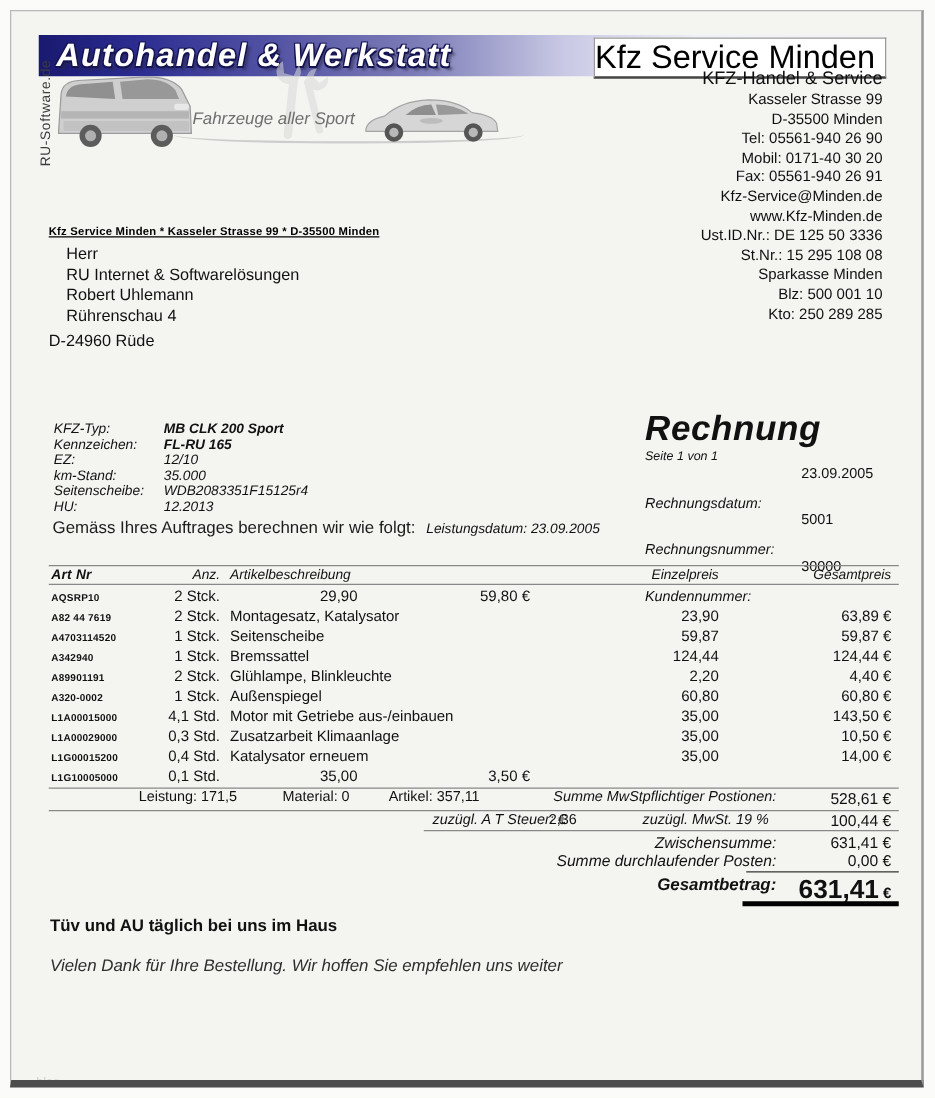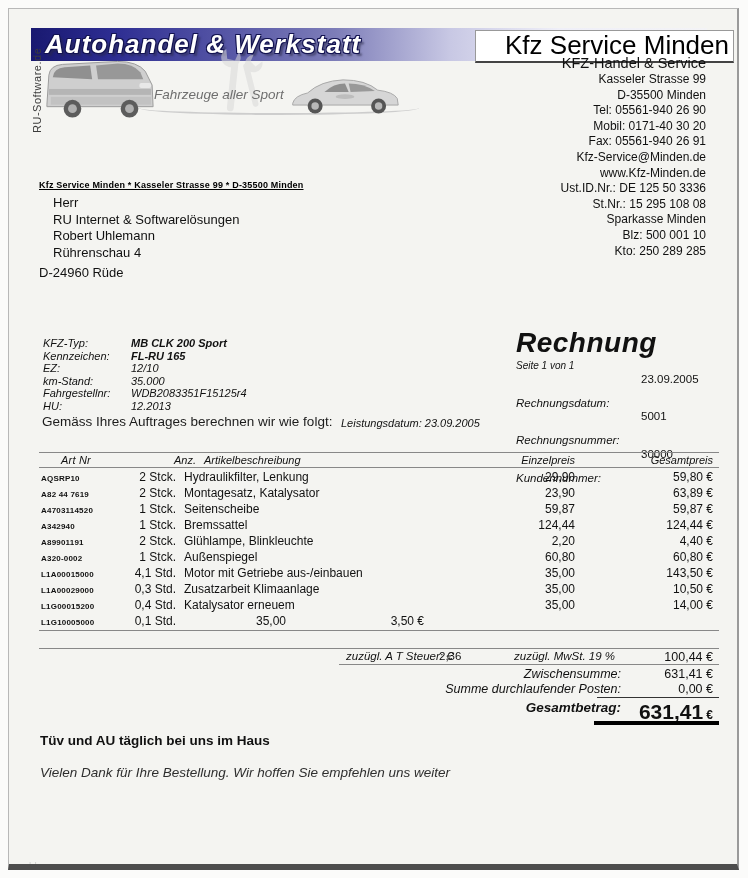--- a/index.html
+++ b/index.html
@@ -8,23 +8,23 @@
   .page{position:absolute;left:8px;top:8px;width:731px;height:862px;box-sizing:border-box;
         background:#f4f4f1;border:1px solid #b8b8b8;border-right:2px solid #9a9a9a;
         border-bottom:6px solid #4d4d4d;overflow:hidden;}
 
   
   .band{position:absolute;left:22px;top:19px;width:676px;height:33px;
         background:linear-gradient(90deg,#191970 0%,#2d2d92 12%,#7d7db8 45%,#c8c8e4 62%,#efeff8 78%,#f3f3f6 100%);}
   .band-title{position:absolute;left:36px;top:20px;font-size:26px;font-weight:bold;font-style:italic;
         color:#fff;letter-spacing:1px;white-space:nowrap;
         text-shadow:-1px -1px 0 #141452,1px -1px 0 #141452,-1px 1px 0 #141452,1px 1px 0 #141452,3px 3px 2px rgba(40,40,70,.55);}
-  .kfz-box{position:absolute;left:466px;top:21px;width:259px;height:33px;box-sizing:border-box;
+  .kfz-box{position:absolute;left:466px;top:21px;width:234px;height:33px;box-sizing:border-box;
         background:#fff;border:1px solid #999;border-bottom:2px solid #444;
-        text-align:right;padding-right:4px;font-size:26px;line-height:29px;color:#000;white-space:nowrap;}
+        text-align:left;padding-right:4px;font-size:26px;line-height:29px;color:#000;white-space:nowrap;}
   .watermark{position:absolute;left:22px;top:30px;height:94px;writing-mode:vertical-rl;
         transform:rotate(180deg);font-size:11px;color:#3c3c3c;letter-spacing:.5px;}
   .van-svg{position:absolute;left:32px;top:46px;width:118px;height:66px;}
   .wrench-svg{position:absolute;left:186px;top:36px;width:82px;height:78px;opacity:.55;}
   .car-svg{position:absolute;left:280px;top:54px;width:112px;height:58px;}
   .tagline{position:absolute;left:145px;top:78px;font-size:13.5px;font-style:italic;color:#6e6e6e;white-space:nowrap;}
   .swoosh{position:absolute;left:130px;top:92px;width:280px;height:12px;
         border-bottom:2px solid #cdcdcd;border-radius:50%;}
 
   
@@ -50,21 +50,21 @@
   .inv-row{display:flex;}
   .inv-label{font-style:italic;width:125px;margin-top:24px;}
   .intro{position:absolute;left:33px;top:405px;font-size:13.5px;color:#1c1c1c;}
 
   
   .t-line{position:absolute;left:30px;width:680px;border-top:1px solid #888;height:0;}
   .t-header{position:absolute;left:30px;top:445px;width:680px;display:flex;font-size:11px;font-style:italic;}
   .t-rows{position:absolute;left:30px;top:460px;width:680px;}
   .t-row{display:flex;height:16px;align-items:baseline;line-height:16px;}
   .c-art{width:85px;padding-left:2px;font-size:8px;font-weight:bold;letter-spacing:.2px;}
-  .t-header .c-art{font-size:11px;font-weight:normal;padding-left:2px;margin-left:20px;}
+  .t-header .c-art{font-size:11px;font-weight:bold;padding-left:2px;}
   .c-qty{width:50px;text-align:right;font-size:12px;}
   .t-header .c-qty{font-size:11px;}
   .c-desc{flex:1;padding-left:8px;font-size:12px;}
   .t-header .c-desc{font-size:11px;}
   .c-unit{width:110px;text-align:right;font-size:12px;}
   .c-total{width:116px;text-align:right;padding-right:6px;box-sizing:border-box;font-size:12px;margin-left:28px;}
   .t-header .c-unit,.t-header .c-total{font-size:11px;}
 
   
   .sum-row{position:absolute;left:30px;width:680px;height:15px;font-size:11.5px;}
@@ -165,21 +165,21 @@
     </div>
     <div class="vrow">
       <span class="vlabel">EZ:</span>
       <span class="vvalue">12/10</span>
     </div>
     <div class="vrow">
       <span class="vlabel">km-Stand:</span>
       <span class="vvalue">35.000</span>
     </div>
     <div class="vrow">
-      <span class="vlabel">Fahrgestellnr:</span>
+      <span class="vlabel">Seitenscheibe:</span>
       <span class="vvalue">WDB2083351F15125r4</span>
     </div>
     <div class="vrow">
       <span class="vlabel">HU:</span>
       <span class="vvalue">12.2013</span>
     </div>
   </div>
   <div class="leistungsdatum">Leistungsdatum: 23.09.2005</div>
 
   <div class="invoice-head">
@@ -210,21 +210,20 @@
     <span class="c-desc">Artikelbeschreibung</span>
     <span class="c-unit">Einzelpreis</span>
     <span class="c-total">Gesamtpreis</span>
   </div>
   <div class="t-line" style="top:458px;"></div>
 
   <div class="t-rows">
     <div class="t-row">
       <span class="c-art">AQSRP10</span>
       <span class="c-qty">2 Stck.</span>
-      <span class="c-desc">Hydraulikfilter, Lenkung</span>
       <span class="c-unit">29,90</span>
       <span class="c-total">59,80 €</span>
     </div>
     <div class="t-row">
       <span class="c-art">A82 44 7619</span>
       <span class="c-qty">2 Stck.</span>
       <span class="c-desc">Montagesatz, Katalysator</span>
       <span class="c-unit">23,90</span>
       <span class="c-total">63,89 €</span>
     </div>
@@ -279,20 +278,27 @@
     </div>
     <div class="t-row">
       <span class="c-art">L1G10005000</span>
       <span class="c-qty">0,1 Std.</span>
       <span class="c-unit">35,00</span>
       <span class="c-total">3,50 €</span>
     </div>
   </div>
 
   <div class="t-line" style="top:621px;"></div>
+  <div class="sum-row" style="top:623px;">
+    <span class="abs" style="left:72px;">Leistung: 171,5</span>
+    <span class="abs" style="left:187px;">Material: 0</span>
+    <span class="abs" style="left:272px;">Artikel: 357,11</span>
+    <span class="abs it" style="right:98px;">Summe MwStpflichtiger Postionen:</span>
+    <span class="abs val" style="right:6px;">528,61 €</span>
+  </div>
   <div class="t-line" style="top:639px;"></div>
   <div class="sum-row" style="top:641px;">
     <span class="abs it" style="left:307px;">zuzügl. A T Steuer: €</span>
     <span class="abs" style="left:400px;">2,36</span>
     <span class="abs it" style="left:475px;">zuzügl. MwSt. 19 %</span>
     <span class="abs val" style="right:6px;">100,44 €</span>
   </div>
   <div class="t-line" style="top:655px;left:330px;width:380px;"></div>
   <div class="sum-row" style="top:658px;">
     <span class="abs it" style="right:98px;font-size:12.5px;">Zwischensumme:</span>

